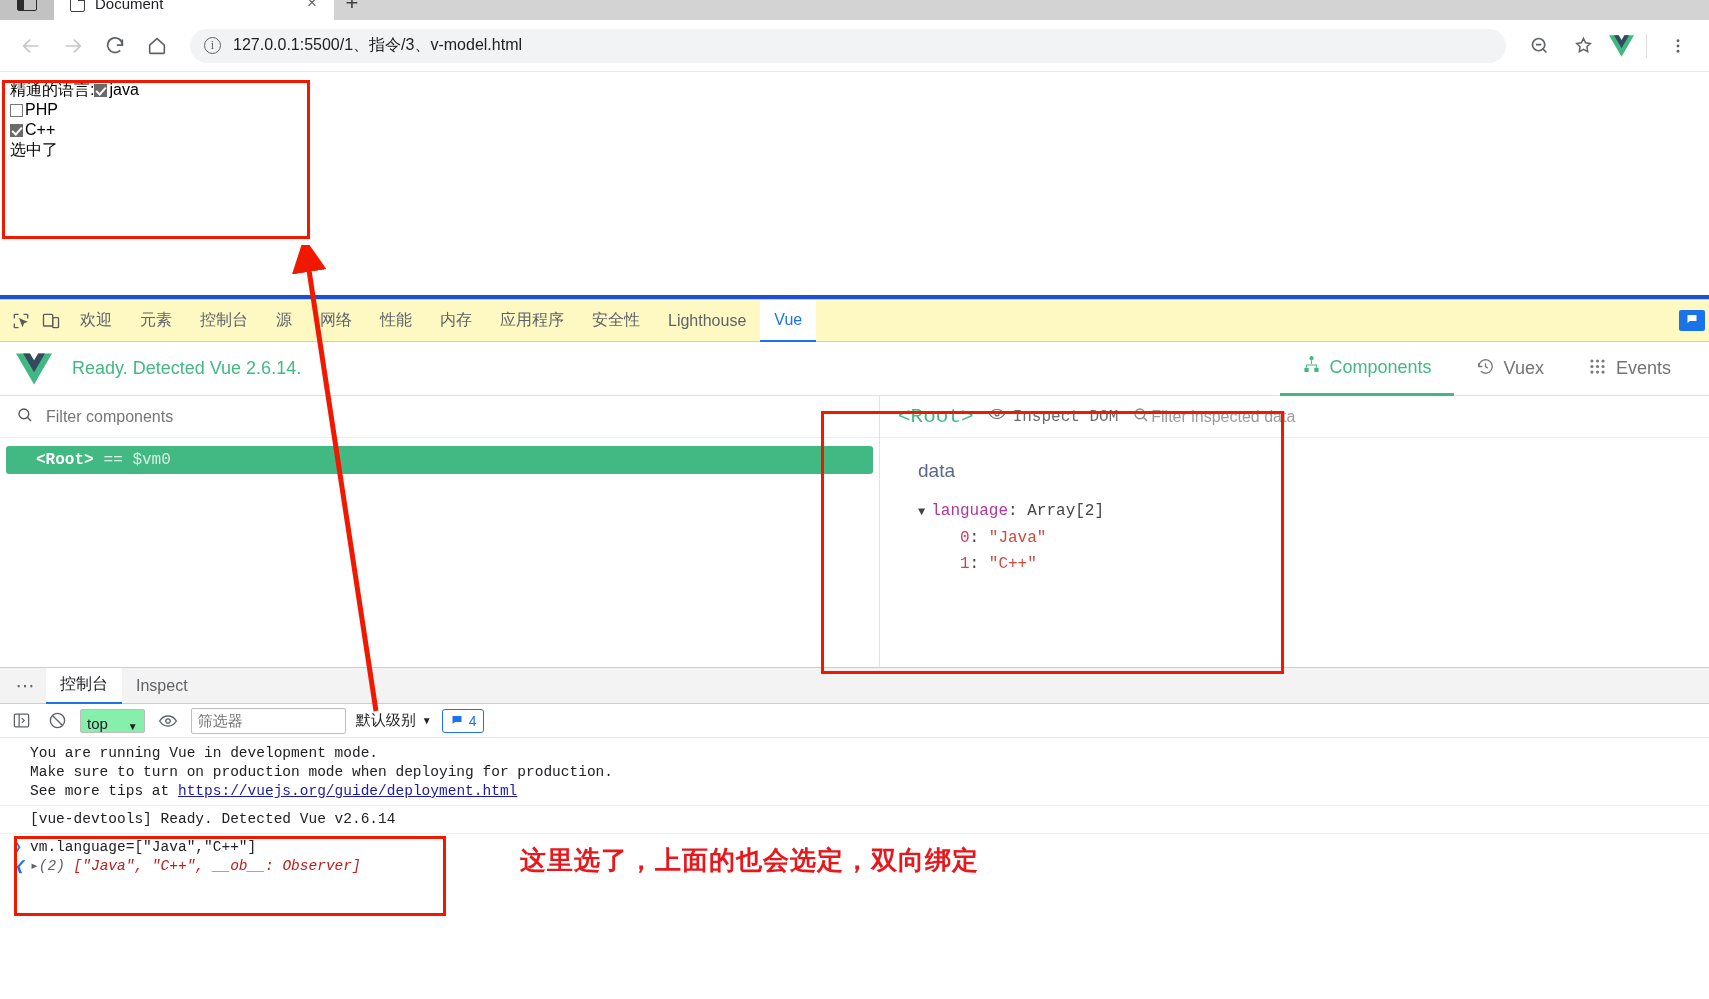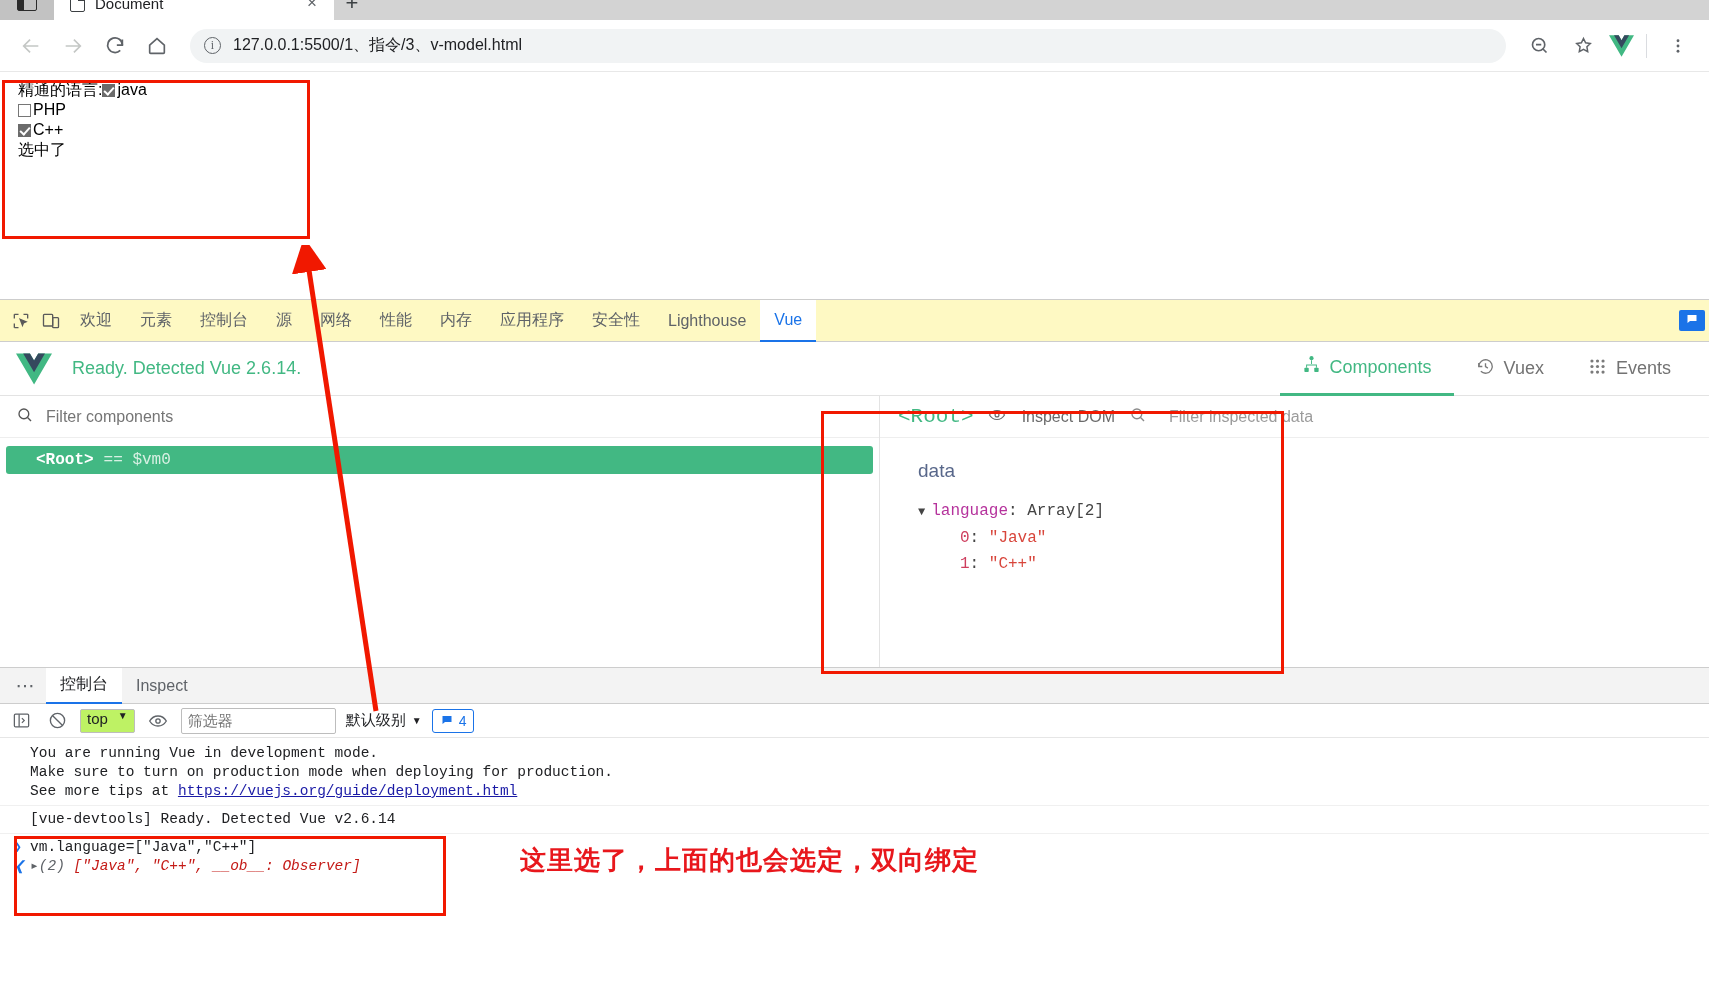--- a/index.html
+++ b/index.html
@@ -114,26 +114,25 @@
     display: flex; align-items: center; justify-content: center;
     color: #41b883; font-size: 22px; font-weight: bold;
   }
   .vbar { width:1px; height:24px; background:#dadce0; margin:0 6px; }
 
   
   .page-area {
     height: 230px;
     background: #fff;
     position: relative;
-    border-bottom: 1px solid #1d4ed8;
+    border-bottom: 7px solid #1d4ed8;
     padding: 8px 10px;
     font-size: 16px;
     color: #000;
     font-family: "Liberation Sans", sans-serif;
-    margin-left: 8px;
   }
   .page-line { line-height: 20px; display:flex; align-items:center; gap:0; }
   .cb {
     width: 13px; height: 13px;
     border: 1px solid #767676;
     background: #fff;
     display:inline-block;
     margin: 0 2px 0 0;
     position: relative;
     vertical-align: middle;
@@ -255,22 +254,22 @@
   .comp-row .cname { font-weight:bold; }
   .comp-row .cvm { color:#d7f0e3; margin-left:10px; font-weight:normal;}
 
   .vue-right { flex:1; display:flex; flex-direction:column; min-width:0; }
   .vue-right-head {
     height: 42px; display:flex; align-items:center; gap:14px;
     padding: 0 18px; border-bottom:1px solid #eee;
     font-size: 16px;
   }
   .vr-root { color:#42b883; font-size:21px; font-family:"Liberation Mono", monospace;}
-  .vr-inspect { color:#6b6b6b; display:flex; align-items:center; gap:16px; cursor:pointer;}
-  .vr-filter { color:#9b9b9b; display:flex; align-items:center; gap:22px; flex:1;}
+  .vr-inspect { color:#6b6b6b; display:flex; align-items:center; gap:7px; cursor:pointer;font-family:Liberation Mono, monospace;}
+  .vr-filter { color:#9b9b9b; display:flex; align-items:center; gap:1px; flex:1;}
   .vue-right-body { flex:1; padding: 22px 0 0 38px; overflow:hidden; }
   .data-title { color:#58678a; font-size:19px; margin-bottom: 16px; }
   .data-row {
     font-family: "Liberation Mono", monospace;
     font-size: 16px; line-height: 26px;
     white-space: nowrap;
   }
   .tri { color:#444; font-size:12px; margin-right:6px; }
   .k-purple { color:#b5329c; }
   .k-idx { color:#ce3e5e; }
@@ -289,24 +288,24 @@
     font-size:16px; color:#5f6368; cursor:pointer;
   }
   .drawer-tab.active { background:#fff; color:#202124; border-bottom:2px solid #1a73e8; }
 
   .console-toolbar {
     height: 34px; display:flex; align-items:center; gap:10px;
     padding: 0 8px; border-bottom:1px solid #e6e6e6; background:#fff;
   }
   .ct-icon { width:26px; height:26px; display:flex;align-items:center;justify-content:center; color:#5f6368; cursor:pointer;}
   .ct-select {
-    display:flex; align-items:flex-start; gap:10px;
+    display:flex; align-items:flex-end; gap:20px;
     border:1px solid #bdbdbd; border-radius:2px;
     height:24px; padding:0 6px; font-size:15px; color:#202124; cursor:pointer;
-    background:#bef264;
+    background:#86efac;
   }
   .ct-filter-input {
     width: 155px; height: 26px;
     border:1px solid #bdbdbd; border-radius:2px;
     font-size:15px; color:#5f6368; padding:0 6px;
     font-family:"Liberation Sans", sans-serif;
     outline:none;
   }
   .ct-level { display:flex; align-items:center; gap:6px; font-size:15px; color:#202124; cursor:pointer; }
   .ct-badge {

